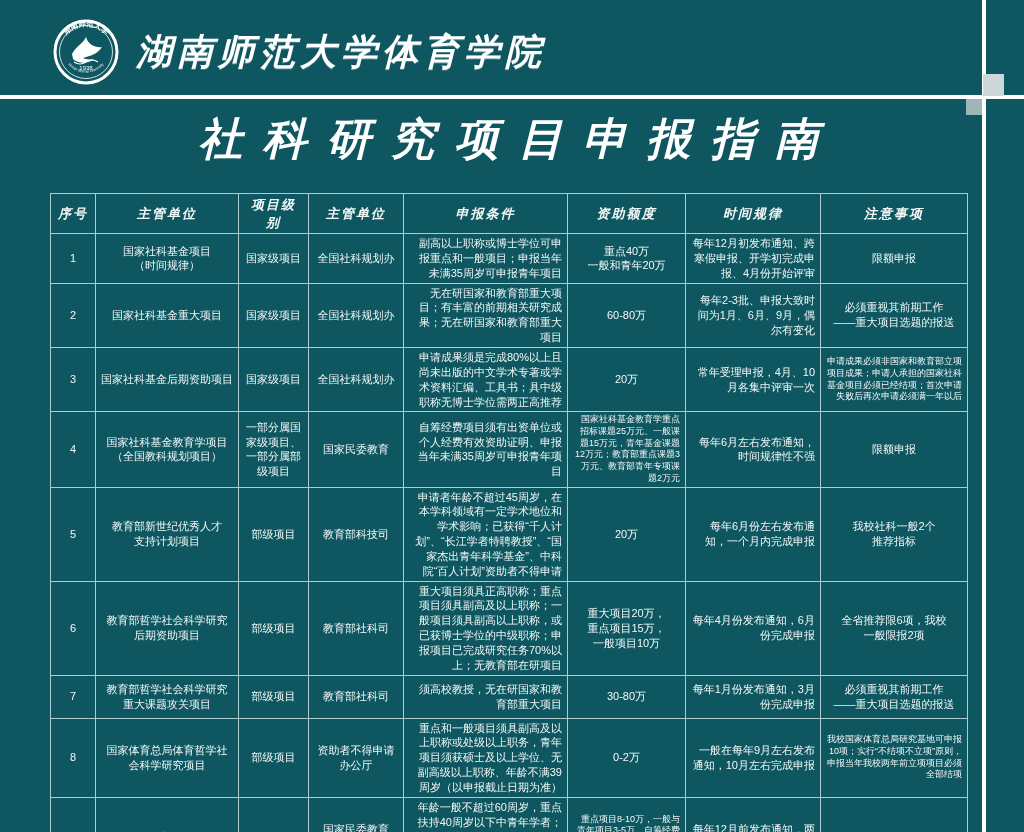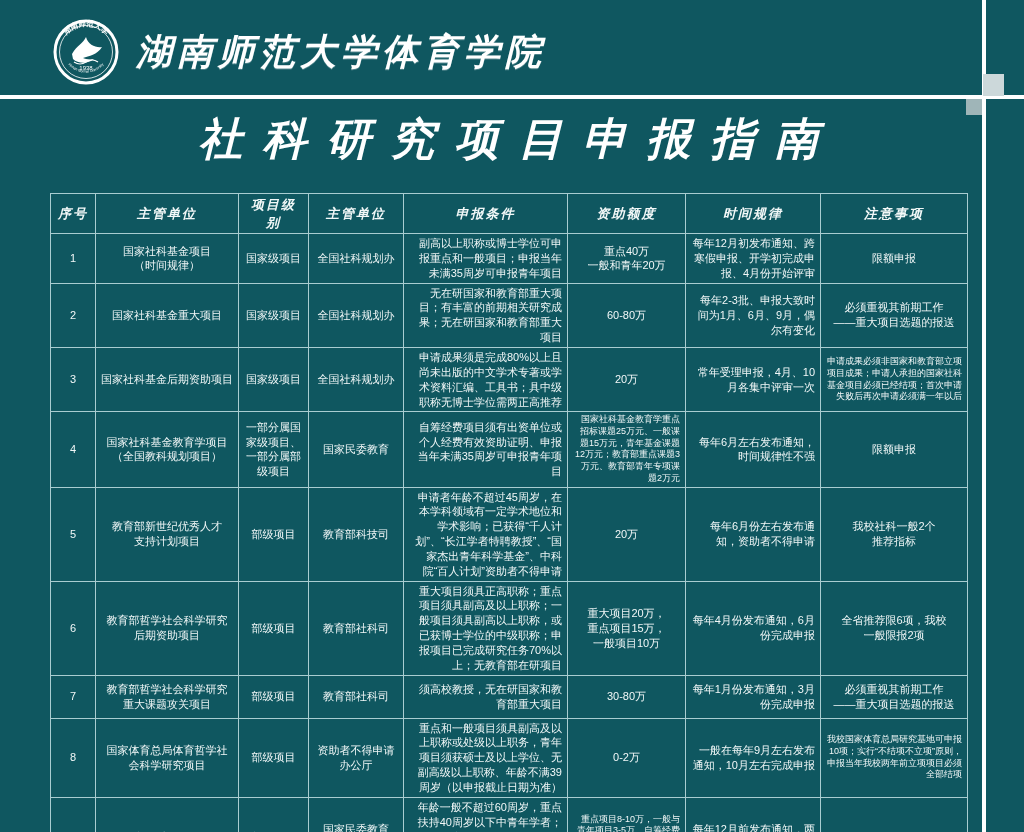--- a/index.html
+++ b/index.html
@@ -158,21 +158,21 @@
       <td>限额申报</td>
     </tr>
     <tr>
       <td>5</td>
       <td>教育部新世纪优秀人才
 支持计划项目</td>
       <td>部级项目</td>
       <td>教育部科技司</td>
       <td class="left">申请者年龄不超过45周岁，在本学科领域有一定学术地位和学术影响；已获得“千人计划”、“长江学者特聘教授”、“国家杰出青年科学基金”、中科院“百人计划”资助者不得申请</td>
       <td>20万</td>
-      <td class="left">每年6月份左右发布通知，资助者不得申请</td>
+      <td class="left">每年6月份左右发布通知，一个月内完成申报</td>
       <td>我校社科一般2个
 推荐指标</td>
     </tr>
     <tr>
       <td>6</td>
       <td>教育部哲学社会科学研究
 后期资助项目</td>
       <td>部级项目</td>
       <td>教育部社科司</td>
       <td class="left">重大项目须具正高职称；重点项目须具副高及以上职称；一般项目须具副高以上职称，或已获博士学位的中级职称；申报项目已完成研究任务70%以上；无教育部在研项目</td>

